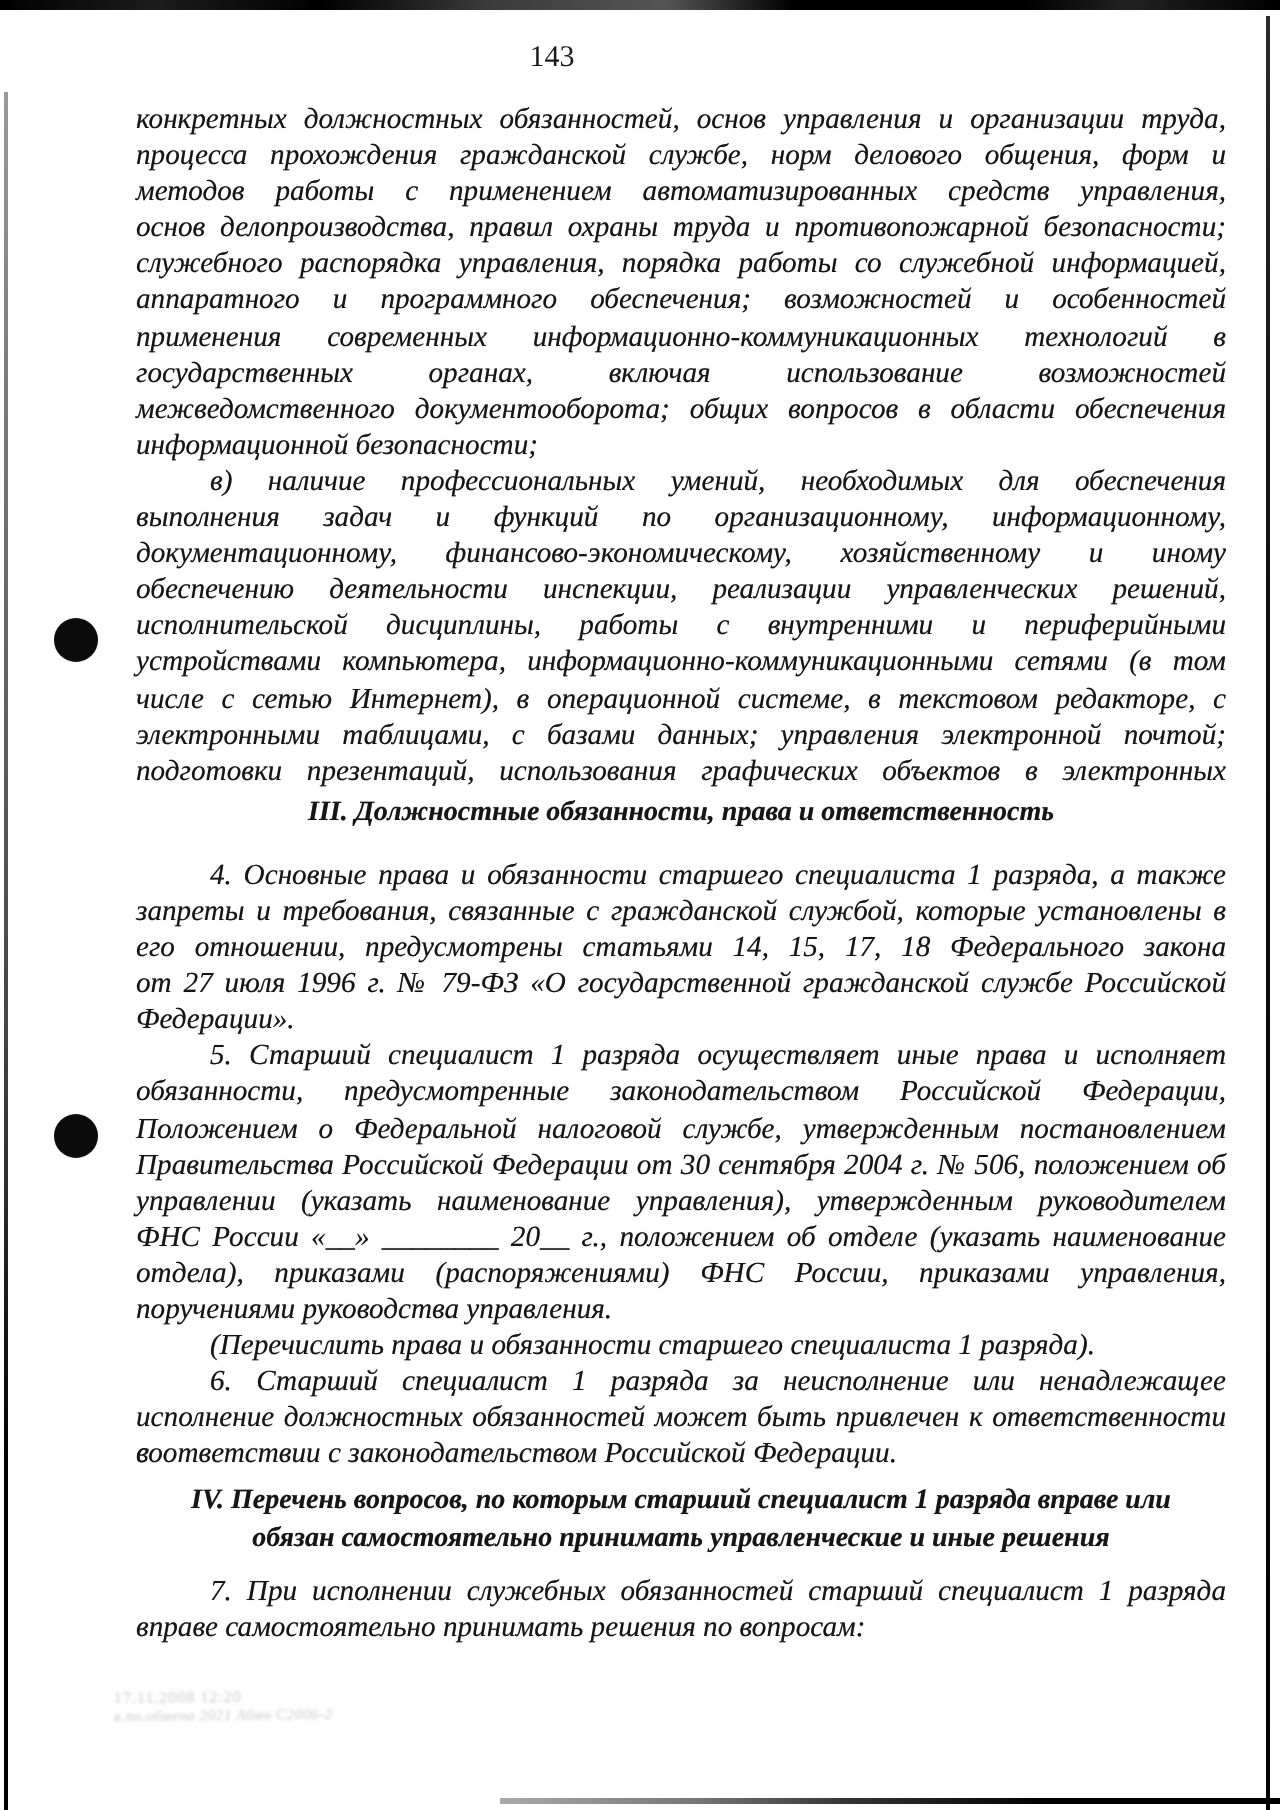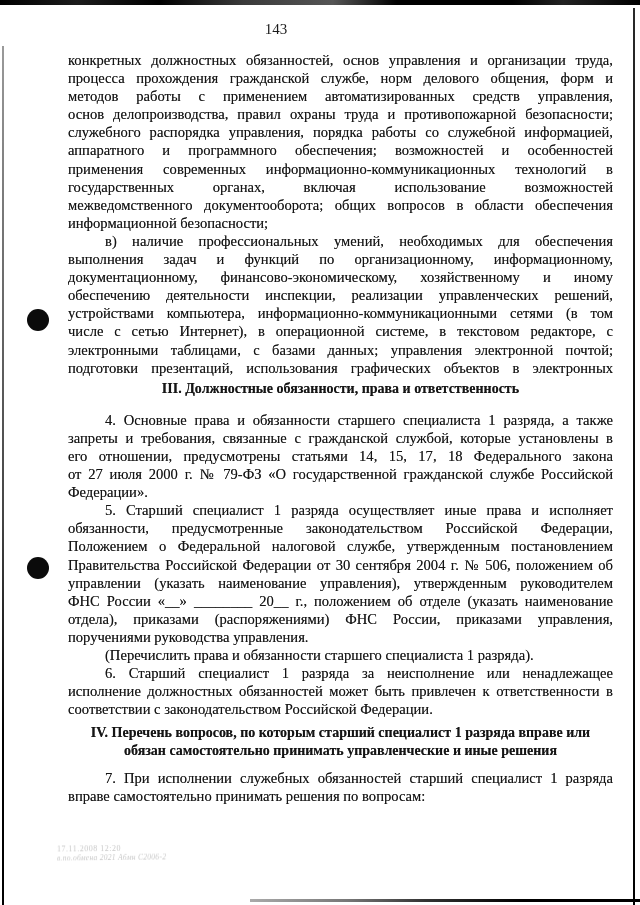--- a/index.html
+++ b/index.html
@@ -39,20 +39,21 @@
   .page-number {
     position: absolute; top: 21px; left: 246px; width: 60px;
     text-align: center; font-size: 15px; color: #1a1a1a;
   }
 
   
   .doc {
     position: absolute; top: 51px; left: 68px; width: 545px;
     font-size: 14.6px; line-height: 18.1px; color: #151515;
     text-shadow: 0 0 0.35px rgba(0,0,0,0.55);
+    font-style: italic;
   }
   .block { margin: 0; }
   .line {
     text-align: justify;
     text-align-last: justify;
     height: 18.1px;
     white-space: nowrap0; 
     overflow: visible;
   }
   .line.last { text-align-last: left; }
@@ -98,33 +99,34 @@
       <div class="line">применения современных информационно-коммуникационных технологий в</div>
       <div class="line">государственных органах, включая использование возможностей</div>
       <div class="line">межведомственного документооборота; общих вопросов в области обеспечения</div>
       <div class="line last">информационной безопасности;</div>
     </div>
     <div class="block paragraph b-item-v-paragraph">
       <div class="line indent">в) наличие профессиональных умений, необходимых для обеспечения</div>
       <div class="line">выполнения задач и функций по организационному, информационному,</div>
       <div class="line">документационному, финансово-экономическому, хозяйственному и иному</div>
       <div class="line">обеспечению деятельности инспекции, реализации управленческих решений,</div>
+      <div class="line">исполнительской дисциплины, работы с внутренними и периферийными</div>
       <div class="line">устройствами компьютера, информационно-коммуникационными сетями (в том</div>
       <div class="line">числе с сетью Интернет), в операционной системе, в текстовом редакторе, с</div>
       <div class="line">электронными таблицами, с базами данных; управления электронной почтой;</div>
       <div class="line">подготовки презентаций, использования графических объектов в электронных</div>
     </div>
     <div class="block heading b-section-3-heading">
       <div class="line last">III. Должностные обязанности, права и ответственность</div>
     </div>
     <div class="block paragraph b-paragraph-4">
       <div class="line indent">4. Основные права и обязанности старшего специалиста 1 разряда, а также</div>
       <div class="line">запреты и требования, связанные с гражданской службой, которые установлены в</div>
       <div class="line">его отношении, предусмотрены статьями 14, 15, 17, 18 Федерального закона</div>
-      <div class="line">от 27 июля 2000 г. № 79-ФЗ «О государственной гражданской службе Российской</div>
+      <div class="line">от 27 июля 1996 г. № 79-ФЗ «О государственной гражданской службе Российской</div>
       <div class="line last">Федерации».</div>
     </div>
     <div class="block paragraph b-paragraph-5">
       <div class="line indent">5. Старший специалист 1 разряда осуществляет иные права и исполняет</div>
       <div class="line">обязанности, предусмотренные законодательством Российской Федерации,</div>
       <div class="line">Положением о Федеральной налоговой службе, утвержденным постановлением</div>
       <div class="line">Правительства Российской Федерации от 30 сентября 2004 г. № 506, положением об</div>
       <div class="line">управлении (указать наименование управления), утвержденным руководителем</div>
       <div class="line">ФНС России «__» ________ 20__ г., положением об отделе (указать наименование</div>
       <div class="line">отдела), приказами (распоряжениями) ФНС России, приказами управления,</div>

